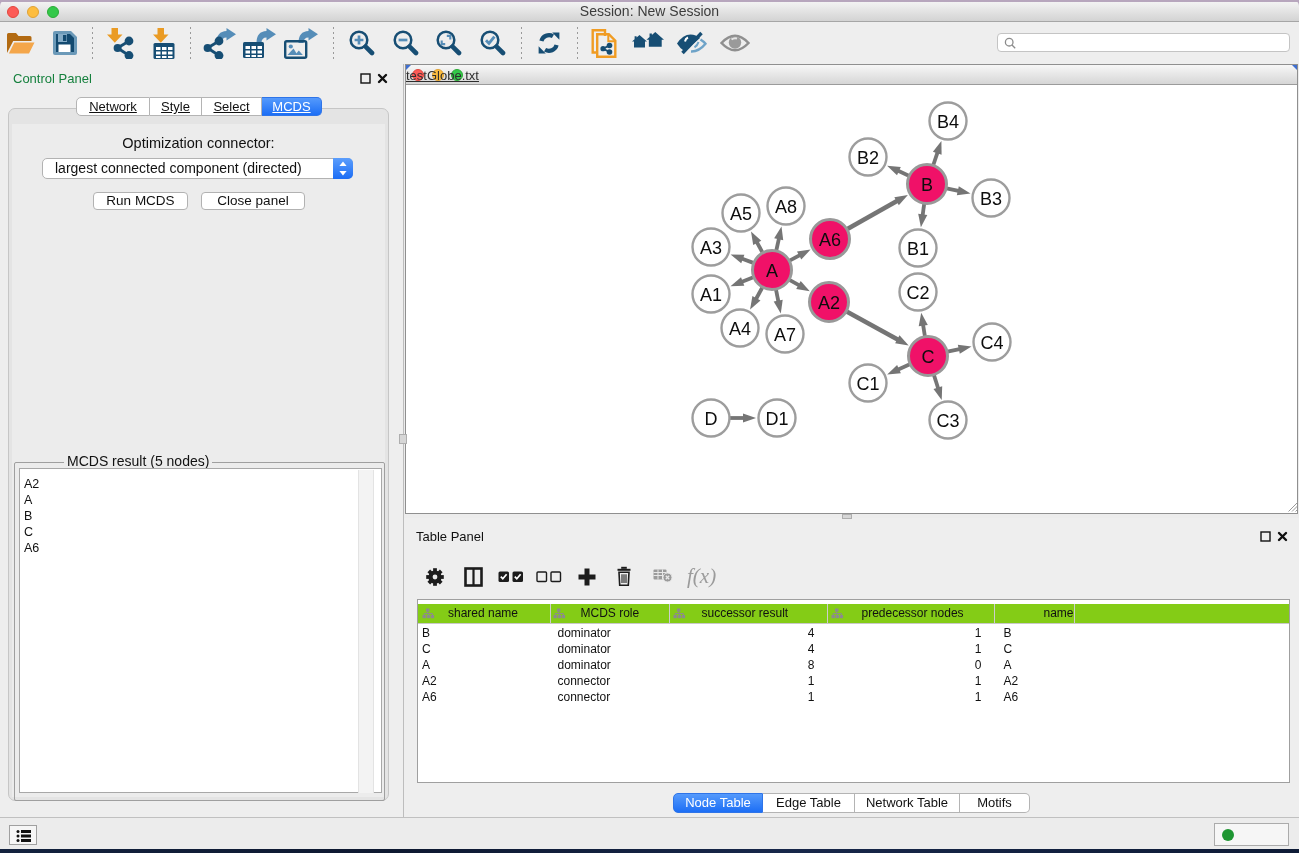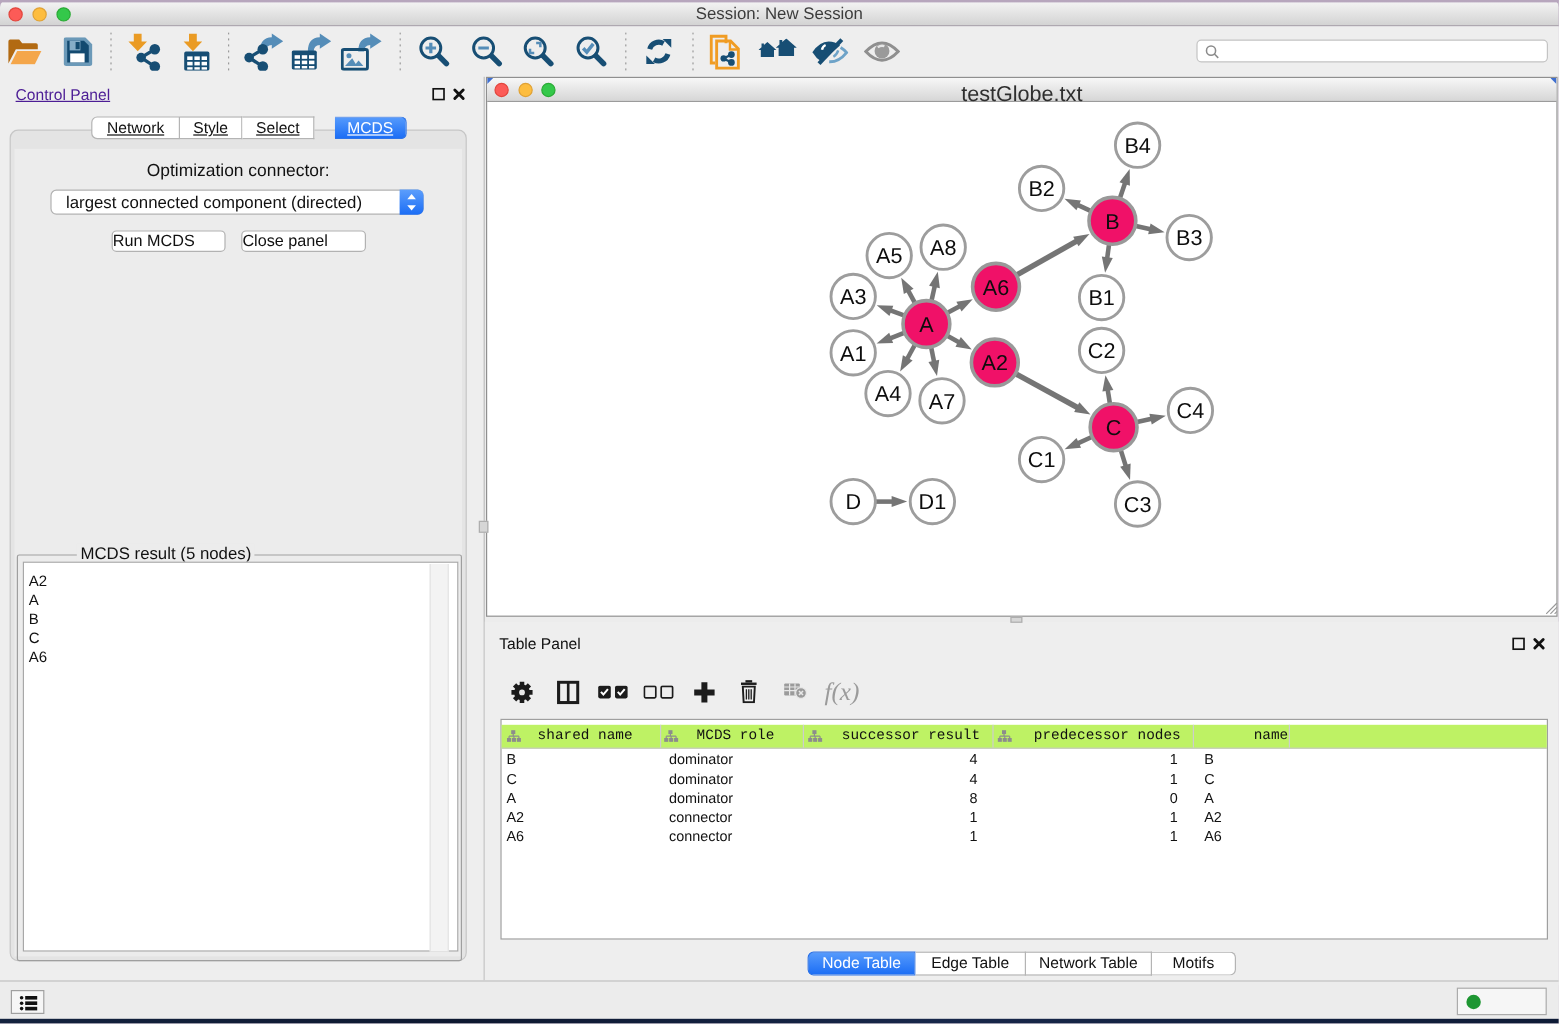--- a/index.html
+++ b/index.html
@@ -12,66 +12,66 @@
   background:linear-gradient(#f6f6f6,#d3d3d3); border-bottom:1px solid #a6a6a6;
   border-radius:6px 6px 0 0; }
 #titlebar .title { width:100%; text-align:center; top:3px; font-size:14px; color:#3c3c3c; }
 .tl { width:12px; height:12px; border-radius:50%; top:6px; }
 #toolbar { left:0; top:22px; width:1299px; height:42px; background:#eeeeee; }
 .sep { top:27px; width:1px; height:33px;
   background-image:linear-gradient(#9a9a9a 2px, transparent 2px); background-size:1px 5px; }
 
 
 #leftpane { left:0; top:64px; width:403px; height:753px; background:#eeeeee; }
-#cp-title { left:13px; top:7px; font-size:13px; color:#4c1d95;text-decoration:underline; }
+#cp-title { left:13px; top:7px; font-size:13px; color:#15803d; }
 #tabpanel { left:8px; top:44px; width:381px; height:693px; background:#e4e4e4;
   border:1px solid #c6c6c6; border-radius:7px; }
 #tabcontent { left:12px; top:60px; width:373px; height:673px; background:#ececec; }
 .seg { display:flex; font-size:13px; }
 .seg div { background:#fff; border:1px solid #b4b4b4; border-left:none;
   text-align:center; color:#111; }
 .seg div:first-child { border-left:1px solid #b4b4b4; border-radius:5px 0 0 5px; }
 .seg div:last-child { border-radius:0 5px 5px 0; }
 .seg div.sel { background:linear-gradient(#559afc,#1c6ef5); color:#fff; border-color:#2e74e8; }
 #cp-tabs { left:76px; top:33px; height:19px; }
 #cp-tabs div { line-height:17px;text-decoration:underline; }
 #opt-label { left:0; top:71px; width:397px; text-align:center; font-size:14.5px; color:#111; }
 #combo { left:42px; top:94px; width:311px; height:21px; background:#fff;
   border:1px solid #b2b2b2; border-radius:5px; font-size:14px; color:#111;
   line-height:19px; padding-left:12px; }
 #combo-step { right:-1px; top:-1px; width:20px; height:21px; border-radius:0 5px 5px 0;
   background:linear-gradient(#5c9efc,#1b6df5); }
 .btn { background:#fff; border:1px solid #b2b2b2; border-radius:4px; font-size:13.5px;
-  color:#111; height:18px; line-height:16px; top:128px; }
+  color:#111; text-align:center; height:18px; line-height:16px; top:128px; }
 #fieldset { left:14px; top:398px; width:371px; height:339px;
   border:1px solid #9f9f9f; border-radius:2px; }
 #legend { left:5px; top:-10px; background:#ececec; padding:0 3px; font-size:14px; color:#111;margin-left:44px; }
 #listbox { left:4px; top:5px; width:363px; height:325px; background:#fff;
   border:1px solid #a8a8a8; font-size:12.5px; color:#111; }
 #listbox .scrolltrack { right:7px; top:1px; width:16px; height:323px; background:#f3f3f3;
   border-left:1px solid #e3e3e3; border-right:1px solid #e3e3e3; }
 #listbox .item { left:4px; height:16px; line-height:16px; }
 
 
 #vdivider { left:403px; top:64px; width:1px; height:753px; background:#bdbdbd; }
 
 
 #netwin { left:405px; top:64px; width:893px; height:450px; border:1px solid #8f8f8f;
   background:#fff; }
 #net-titlebar { left:0; top:0; width:891px; height:20px;
   background:linear-gradient(#f7f7f7,#d6d6d6); border-bottom:1px solid #9b9b9b; }
-#net-titlebar .title { width:100%; text-align:center; top:3px; font-size:18px; color:#2e2e2e; }
+#net-titlebar .title { width:100%; text-align:left; top:3px; font-size:13px; color:#2e2e2e;text-decoration:underline; }
 .tls { width:12px; height:12px; border-radius:50%; top:4px; }
 
 
 #tablepane { left:404px; top:518px; width:895px; height:303px; background:#eeeeee; }
 #tp-title { left:12px; top:11px; font-size:13px; color:#111; }
 #tbl { left:13px; top:81px; width:873px; height:184px; background:#fff; border:1px solid #9f9f9f; }
-#tbl-header { left:0px; top:4px; width:871px; height:20px; background:#bef264;
-  border-bottom:1px solid #c9c9c9; font-size:12px; color:#111;font-family:Liberation Mono, monospace; }
+#tbl-header { left:0px; top:4px; width:871px; height:20px; background:#84cc16;
+  border-bottom:1px solid #c9c9c9; font-size:12px; color:#111; }
 .hcol { top:0; height:19px; line-height:19px; border-right:1px solid #cdcdcd; }
 .tbl-row { left:0; width:871px; height:16px; font-size:12px; color:#111; }
 .cell { top:0; height:16px; line-height:16px; }
 #bottom-tabs { left:269px; top:275px; height:20px; }
 #bottom-tabs div { line-height:18px; }
 
 
 #statusbar { left:0; top:817px; width:1299px; height:32px; background:#ececec;
   border-top:1px solid #c0c0c0; }
 #listbtn { left:9px; top:7px; width:28px; height:20px; background:#f6f6f6;
@@ -258,21 +258,21 @@
     </svg>
   <svg class="abs" style="left:377px;top:9px;" width="11" height="11" viewBox="0 0 11 11">
       <path d="M2,2 L9,9 M9,2 L2,9" stroke="#111" stroke-width="2.4" stroke-linecap="round"></path>
     </svg>
   <div class="abs" id="tabpanel"></div>
   <div class="abs" id="tabcontent"></div>
   <div class="abs seg" id="cp-tabs">
     <div style="width:74px;">Network</div>
     <div style="width:52px;">Style</div>
     <div style="width:60px;">Select</div>
-    <div style="width:60px;margin-left:17px;" class="sel">MCDS</div>
+    <div style="width:60px;" class="sel">MCDS</div>
   </div>
   <div class="abs" id="opt-label">Optimization connector:</div>
   <div class="abs" id="combo">largest connected component (directed)
     <div class="abs" id="combo-step">
       <svg width="20" height="21" viewBox="0 0 20 21">
           <path d="M10,3.6 L13.6,8 L6.4,8 Z" fill="#fff"></path>
           <path d="M10,17.4 L13.6,13 L6.4,13 Z" fill="#fff"></path>
         </svg>
     </div>
   </div>

